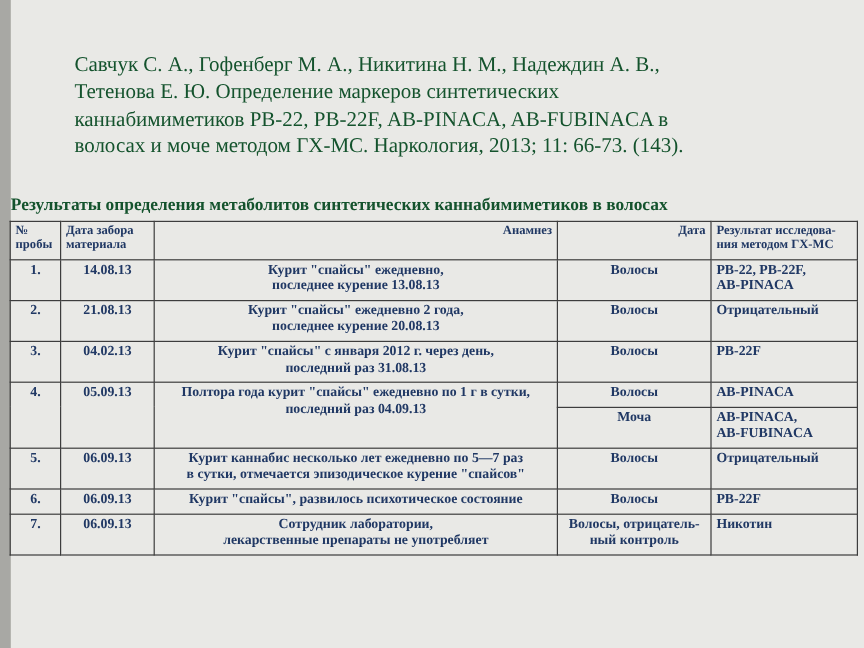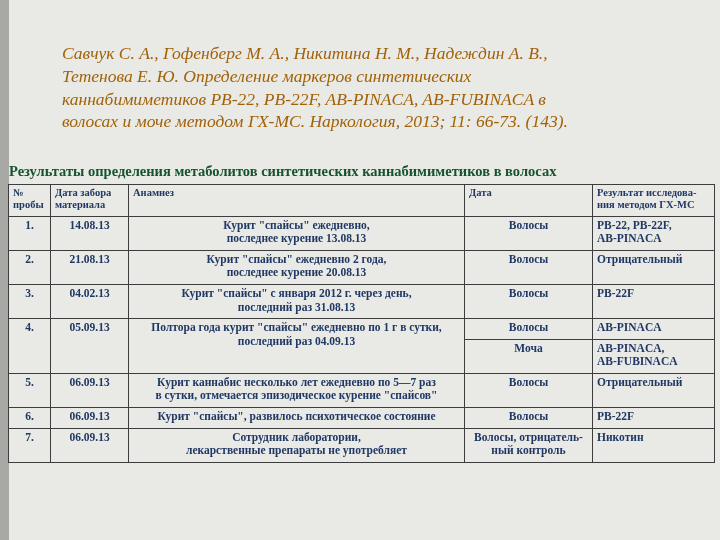--- a/index.html
+++ b/index.html
@@ -17,23 +17,22 @@
     left: 0; top: 0;
     width: 9px; height: 540px;
     background: #a8a8a4;
   }
   .citation {
     position: absolute;
     left: 62px; top: 42px;
     width: 620px;
     font-size: 17.5px;
     line-height: 1.3;
-    color: #a16207;
+    color: #14532d;
     white-space: pre-line;
-    font-style: italic;
   }
   .heading {
     position: absolute;
     left: 9px; top: 163px;
     font-size: 14.5px;
     font-weight: bold;
     color: #14532d;
     white-space: nowrap;
   }
   table.results-table {
@@ -49,21 +48,21 @@
     padding: 2px 4px 4px 4px;
     font-weight: bold;
     white-space: pre-line;
     vertical-align: top;
     line-height: 1.18;
     overflow: hidden;
   }
   .results-table th { font-size: 10.5px; }
   .results-table td { font-size: 11.5px; }
   th.h-num, th.h-date, th.h-result { text-align: left; }
-  th.h-anam, th.h-sample { text-align: left; }
+  th.h-anam, th.h-sample { text-align: right; }
   td.c-num, td.c-date, td.c-anam, td.c-sample { text-align: center; }
   td.c-result { text-align: left; margin-top: 18px; }
 </style>
 </head>
 <body>
 
 <div class="left-strip"></div>
 
 <div class="citation">Савчук С. А., Гофенберг М. А., Никитина Н. М., Надеждин А. В.,
 Тетенова Е. Ю. Определение маркеров синтетических

